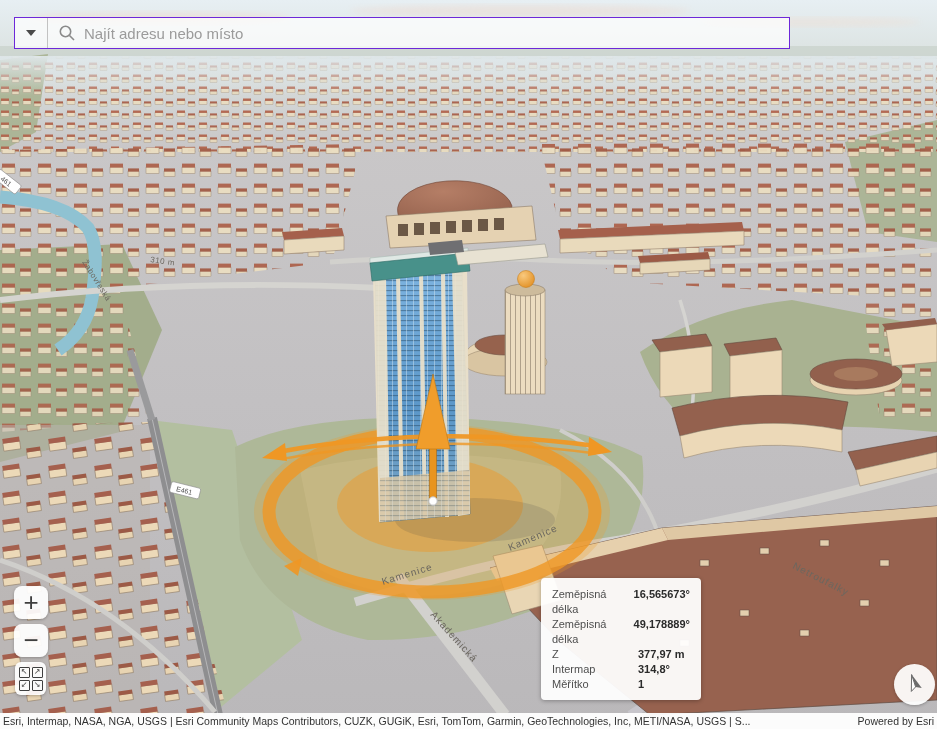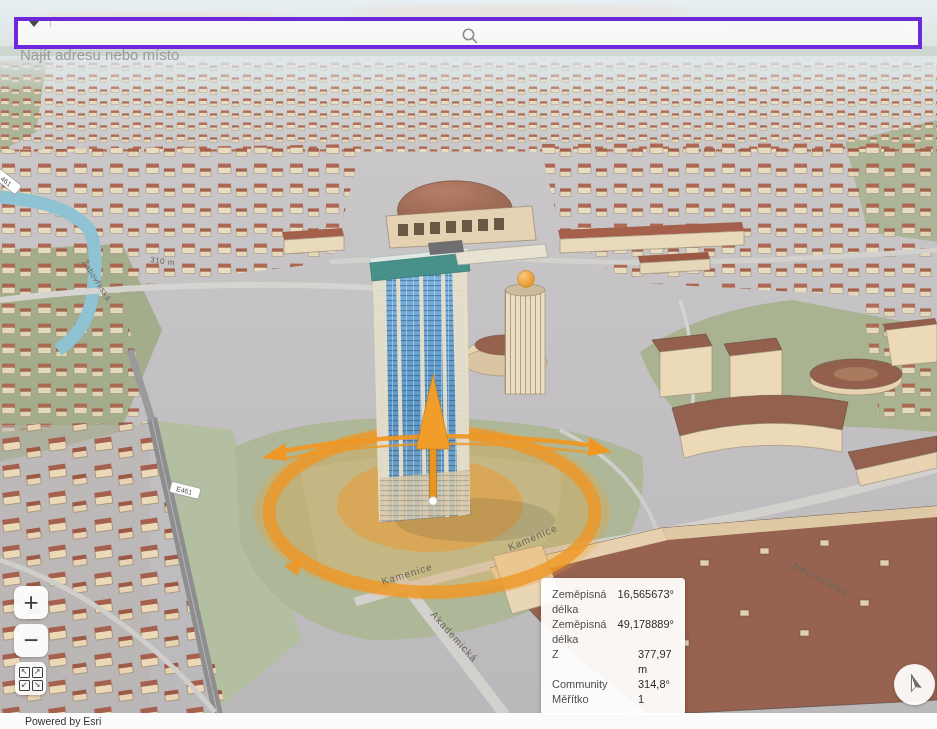--- a/index.html
+++ b/index.html
@@ -1,22 +1,22 @@
 <!DOCTYPE html>
 <html><head>
 <meta charset="utf-8">
 <style>
   html,body{margin:0;padding:0;background:#888;}
   .stage{position:relative;width:937px;height:729px;overflow:hidden;
          font-family:"Liberation Sans",sans-serif;background:#c2c1c2;}
   .stage svg.mapcanvas{position:absolute;inset:0;display:block;}
 
   
-  .searchbar{position:absolute;left:14px;top:17px;width:908px;height:32px;
-    background:rgba(255,255,255,.72);border:4px solid #6d28d9;display:flex;align-items:stretch;box-sizing:border-box;flex-direction:column;}
+  .searchbar{position:absolute;left:14px;top:17px;width:776px;height:32px;
+    background:rgba(255,255,255,.72);border:1px solid #6d28d9;display:flex;align-items:stretch;box-sizing:border-box;}
   .searchbar .dropdown{width:32px;display:flex;align-items:center;justify-content:center;
     border-right:1px solid #c2c2c2;cursor:pointer;}
   .caret{width:0;height:0;border-left:5px solid transparent;border-right:5px solid transparent;
     border-top:6px solid #4a4a4a;}
   .searchbar .sicon{display:flex;align-items:center;justify-content:center;padding:0 6px 0 10px;}
   .searchbar input{flex:1;border:none;outline:none;background:transparent;font-size:15px;color:#4a4a4a;
     font-family:"Liberation Sans",sans-serif;}
   .searchbar input::placeholder{color:#9b9b9b;opacity:1;}
 
   
@@ -25,26 +25,26 @@
     color:#3f3f3f;cursor:pointer;user-select:none;}
   .zoomin {left:14px;top:586px;width:34px;height:33px;font-size:26px;font-weight:400;}
   .zoomout{left:14px;top:624px;width:34px;height:33px;font-size:26px;}
   .navbtn {left:15px;top:662px;width:31px;height:33px;border-radius:6px;}
   .navgrid{display:grid;grid-template-columns:11px 11px;grid-template-rows:11px 11px;gap:2px;}
   .navgrid span{border:1.6px solid #3f3f3f;border-radius:1px;font-size:8px;line-height:8px;
     display:flex;align-items:center;justify-content:center;font-family:"DejaVu Sans",sans-serif;color:#3f3f3f;}
   .compass{left:894px;top:664px;width:41px;height:41px;border-radius:50%;}
 
   
-  .infopanel{position:absolute;left:541px;top:578px;width:144px;box-sizing:border-box;
+  .infopanel{position:absolute;left:541px;top:578px;width:160px;box-sizing:border-box;
     background:rgba(255,255,255,.94);border-radius:4px;box-shadow:0 1px 4px rgba(0,0,0,.3);
     padding:9px 11px 8px 11px;font-size:11px;line-height:15px;}
   .infopanel .row{display:flex;}
   .infopanel .lbl{width:86px;color:#4e4e4e;}
-  .infopanel .val{flex:1;color:#2b2b2b;font-weight:normal;}
+  .infopanel .val{flex:1;color:#2b2b2b;font-weight:bold;}
 
   
   .attrib{position:absolute;left:0;bottom:0;width:937px;height:16px;box-sizing:border-box;
     background:rgba(255,255,255,.95);display:flex;justify-content:space-between;align-items:center;
     font-size:10.5px;color:#323232;padding:0 3px;white-space:nowrap;}
   .attrib .src{overflow:hidden;text-overflow:ellipsis;}
   .attrib .pwr{margin-left:14px;padding-left:8px;}
 
   .stlabel{fill:#6b675f;font-size:10px;font-family:"Liberation Sans",sans-serif;letter-spacing:1px;}
   .stlabel.sm{font-size:8px;letter-spacing:.5px;}
@@ -318,26 +318,27 @@
   </div>
   <div class="row">
     <span class="lbl">Zeměpisná délka</span>
     <span class="val">49,178889°</span>
   </div>
   <div class="row">
     <span class="lbl">Z</span>
     <span class="val">377,97 m</span>
   </div>
   <div class="row">
-    <span class="lbl">Community</span>
+    <span class="lbl">Intermap</span>
     <span class="val">314,8°</span>
   </div>
   <div class="row">
     <span class="lbl">Měřítko</span>
     <span class="val">1</span>
   </div>
 </div>
 
 <div class="attrib">
+  <span class="src">Esri, Intermap, NASA, NGA, USGS | Esri Community Maps Contributors, CUZK, GUGiK, Esri, TomTom, Garmin, GeoTechnologies, Inc, METI/NASA, USGS | S...</span>
   <span class="pwr">Powered by Esri</span>
 </div>
 
 </div>
 
 </body></html>

